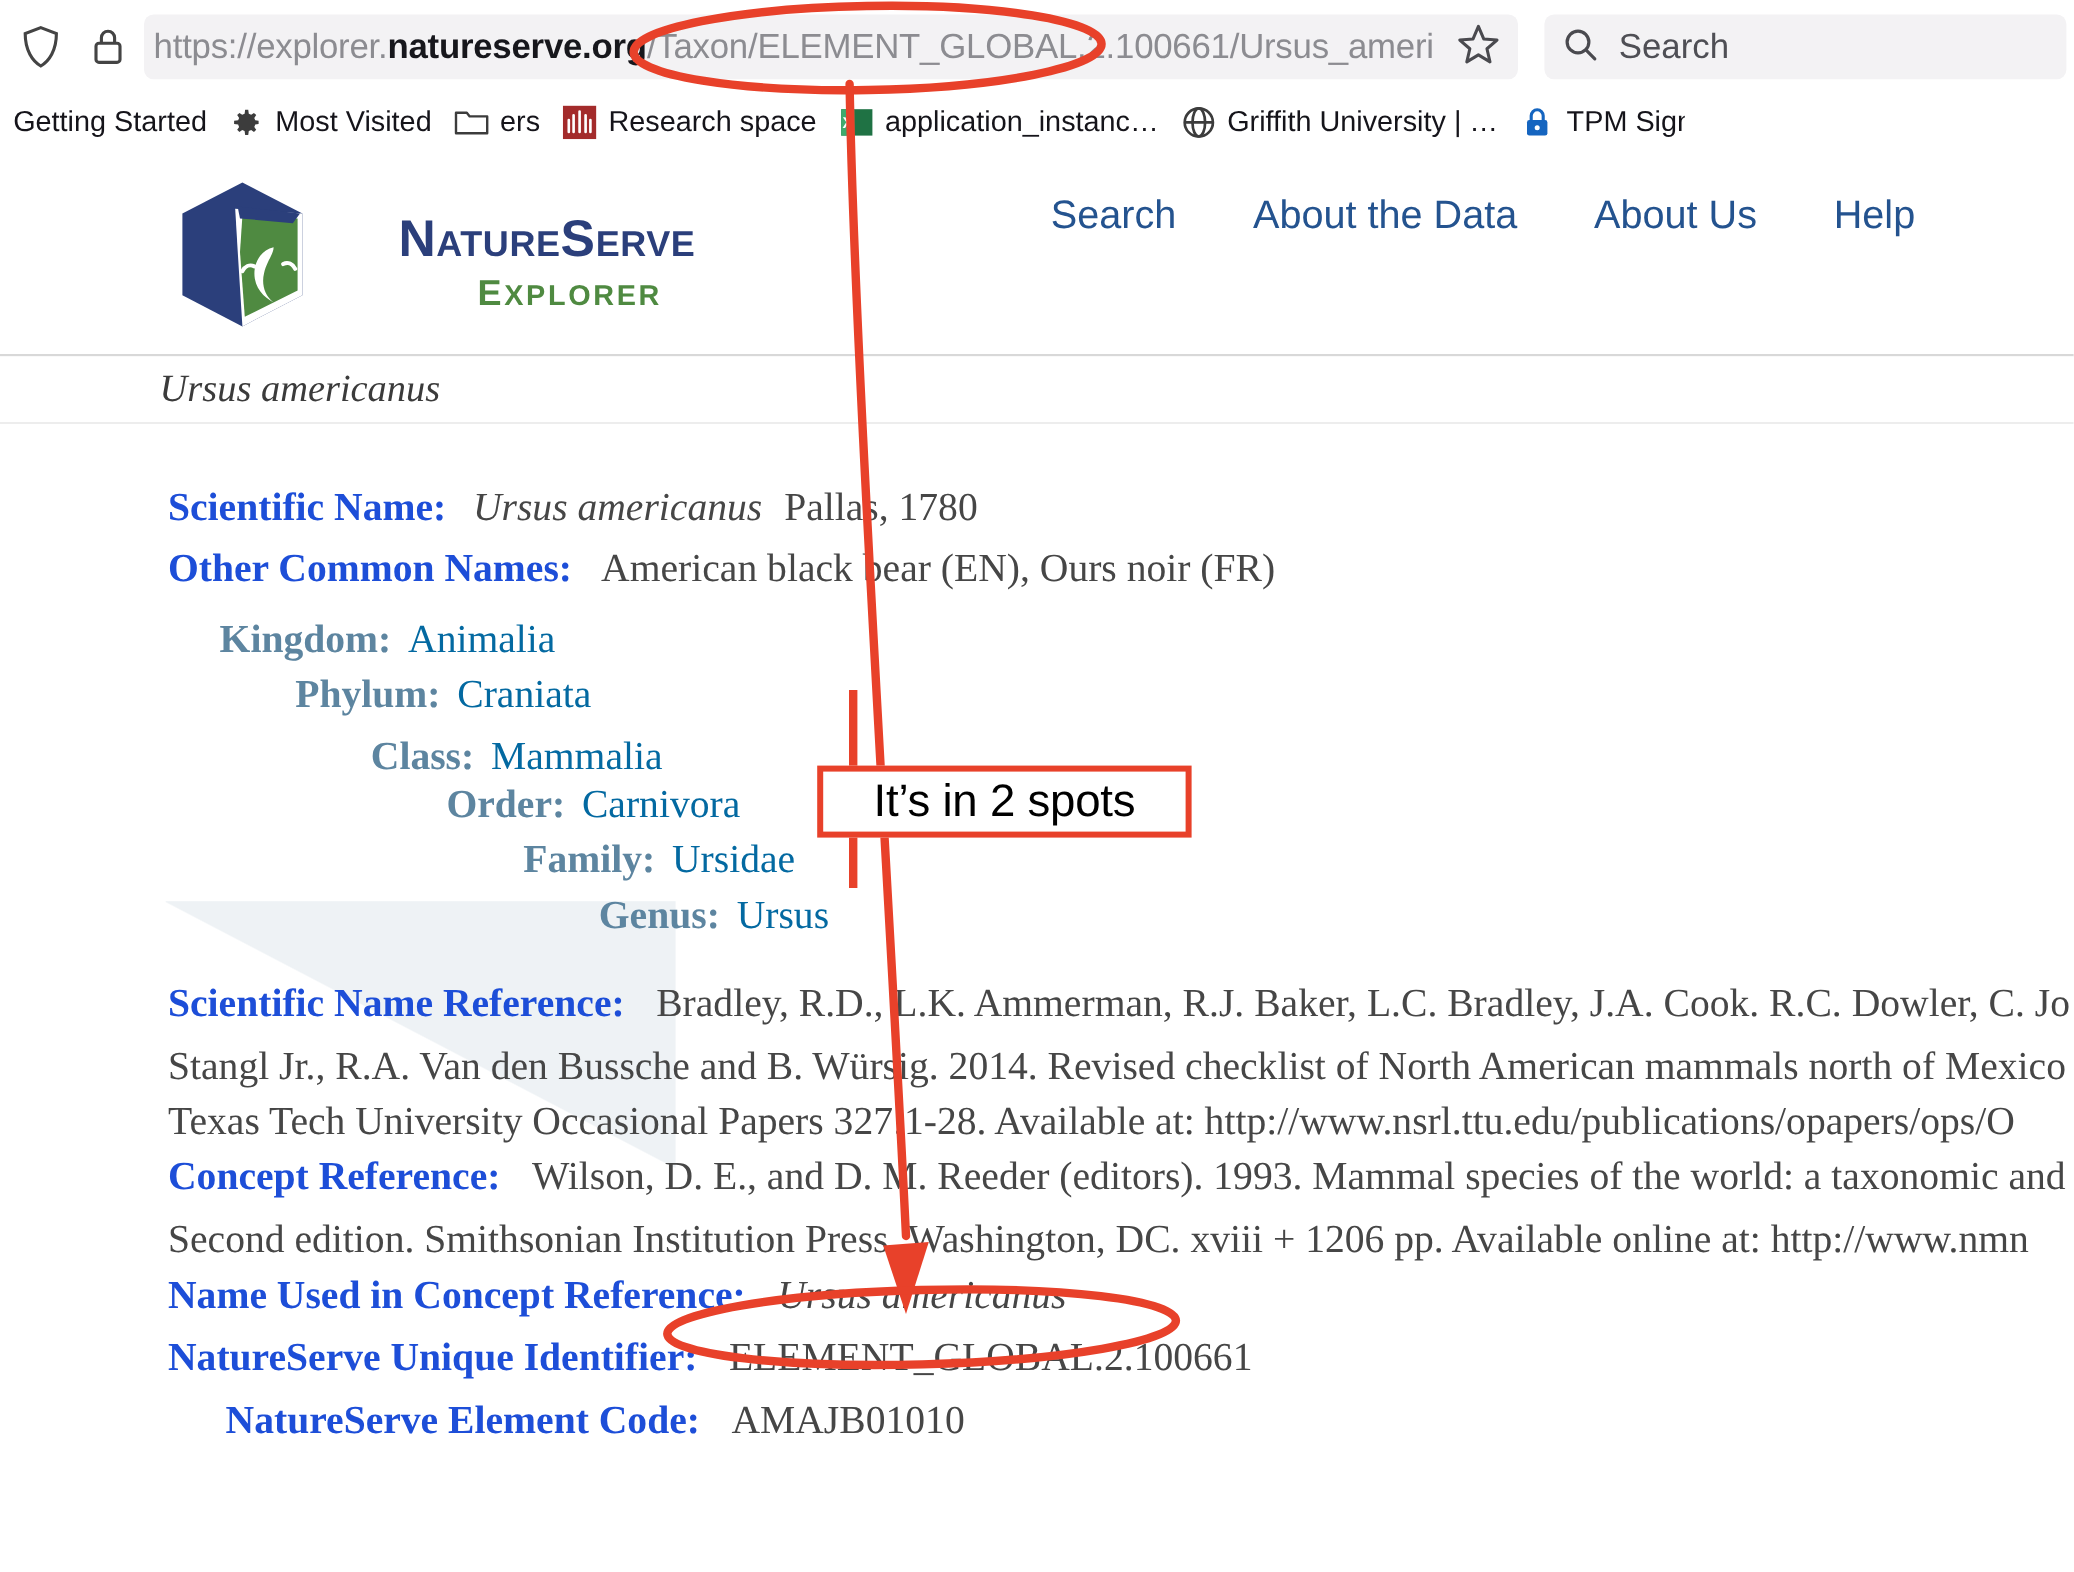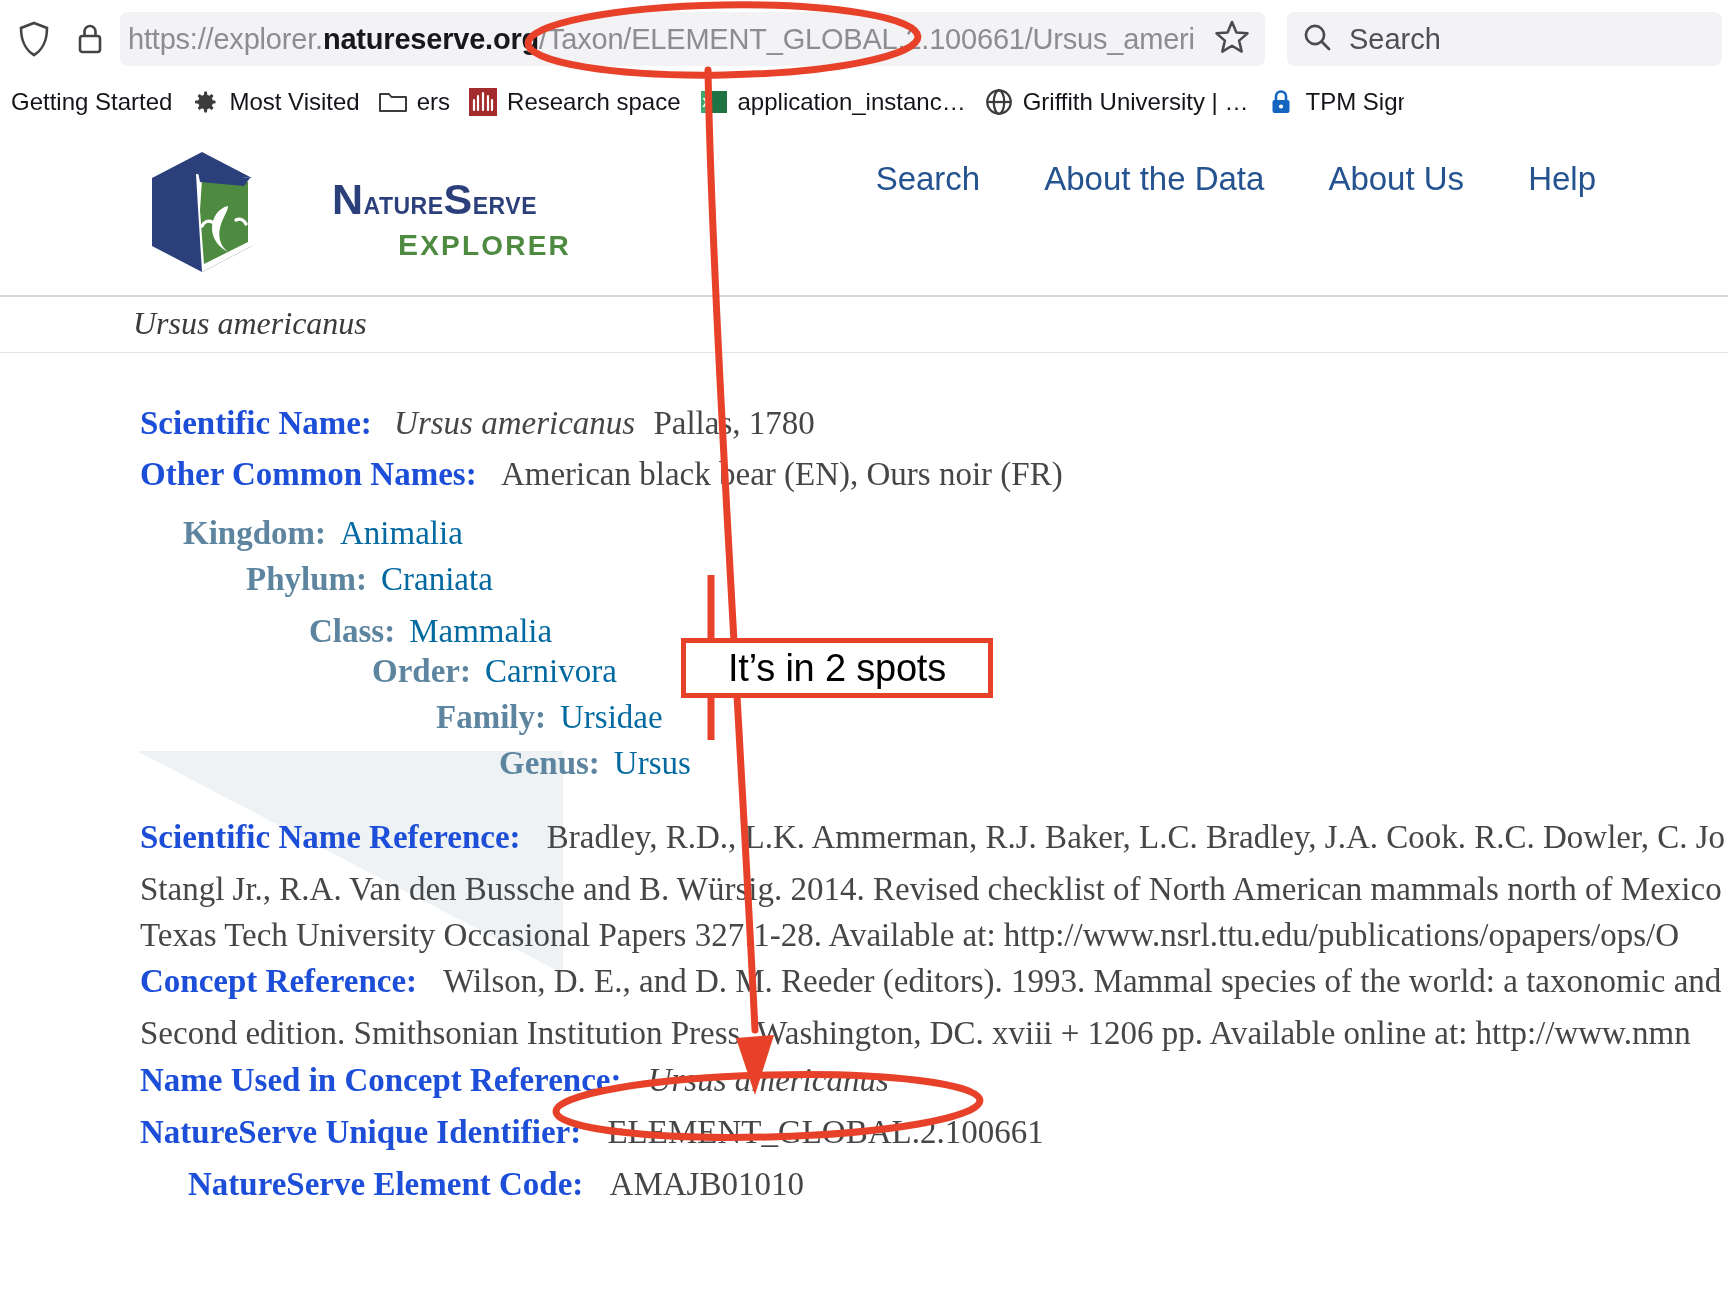--- a/index.html
+++ b/index.html
@@ -134,31 +134,31 @@
   #logo-word {
     position: absolute;
     left: 192px; top: 30px;
     font-family: "Liberation Sans", sans-serif;
     font-size: 43px;
     font-weight: bold;
     color: #2b3f7b;
     letter-spacing: 0.5px;
     line-height: 1;
   }
-  #logo-word .small { font-size: 23px; }
+  #logo-word .small { font-size: 30px; }
   #logo-sub {
     position: absolute;
     left: 258px; top: 80px;
     font-family: "Liberation Sans", sans-serif;
     font-size: 30px;
     font-weight: bold;
     color: #4f8a41;
     letter-spacing: 2.2px;
   }
-  #logo-sub .small { font-size: 28px; }
+  #logo-sub .small { font-size: 24px; }
 
   #main-nav {
     position: absolute;
     right: 100px; top: 30px;
     display: flex;
     align-items: center;
     gap: 0;
   }
   #main-nav a {
     font-family: "Liberation Sans", sans-serif;

